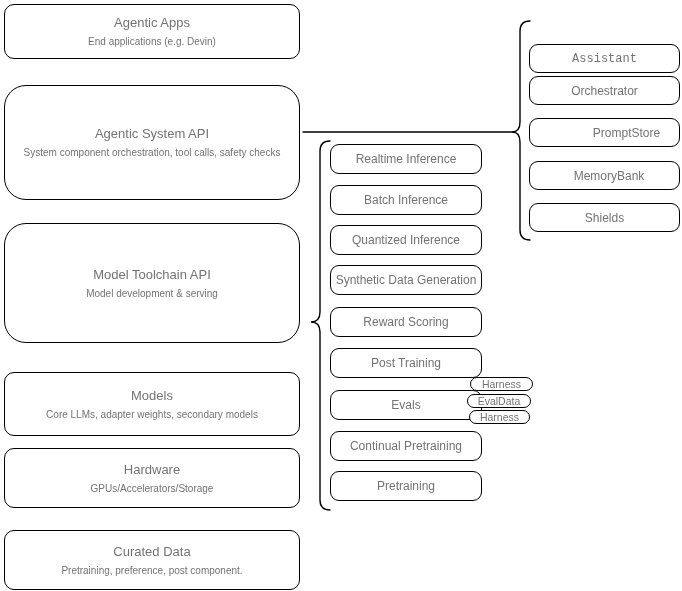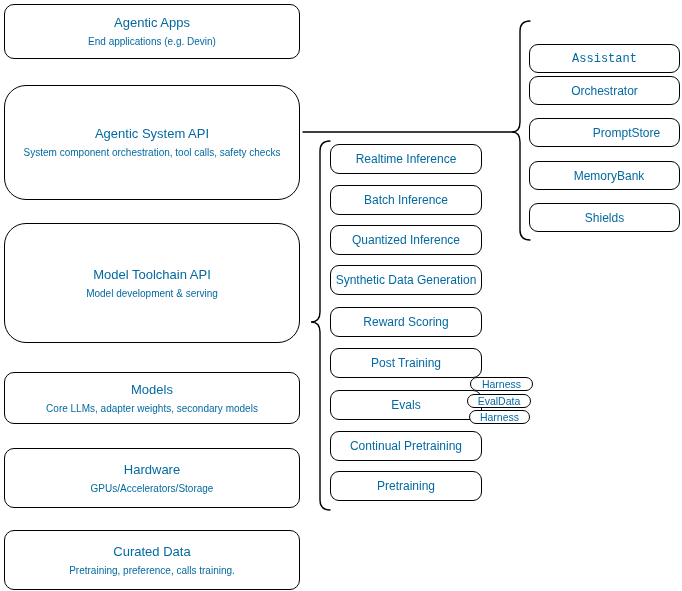--- a/index.html
+++ b/index.html
@@ -1,21 +1,21 @@
 <!DOCTYPE html>
 <html><head>
 <meta charset="utf-8">
 <style>
   html, body { margin: 0; padding: 0; background: #ffffff; }
   .canvas {
     position: relative;
     width: 682px;
     height: 591px;
     background: #ffffff;
-    color: #0369a1;
+    color: #737373;
     font-family: "Liberation Sans", sans-serif;
     overflow: hidden;
   }
   svg.connectors {
     position: absolute;
     left: 0; top: 0;
     width: 682px; height: 591px;
     z-index: 0;
   }
   svg.connectors path {
@@ -90,31 +90,31 @@
     <div class="subtitle">End applications (e.g. Devin)</div>
   </div>
   <div class="node big api" style="top:85px; height:115px;">
     <div class="title">Agentic System API</div>
     <div class="subtitle">System component orchestration, tool calls, safety checks</div>
   </div>
   <div class="node big api" style="top:223px; height:120px;">
     <div class="title">Model Toolchain API</div>
     <div class="subtitle">Model development &amp; serving</div>
   </div>
-  <div class="node big" style="top:372px; height:52px;">
+  <div class="node big" style="top:372px; height:64px;">
     <div class="title">Models</div>
     <div class="subtitle">Core LLMs, adapter weights, secondary models</div>
   </div>
   <div class="node big" style="top:448px; height:60px;">
     <div class="title">Hardware</div>
     <div class="subtitle">GPUs/Accelerators/Storage</div>
   </div>
   <div class="node big" style="top:530px; height:60px;">
     <div class="title">Curated Data</div>
-    <div class="subtitle">Pretraining, preference, calls training.</div>
+    <div class="subtitle">Pretraining, preference, post component.</div>
   </div>
 
   <div class="node mid" style="top:144px;">Realtime Inference</div>
   <div class="node mid" style="top:185px;">Batch Inference</div>
   <div class="node mid" style="top:225px;">Quantized Inference</div>
   <div class="node mid" style="top:265px;">Synthetic Data Generation</div>
   <div class="node mid" style="top:307px;">Reward Scoring</div>
   <div class="node mid" style="top:348px;">Post Training</div>
   <div class="node mid" style="top:390px;">Evals</div>
   <div class="node mid" style="top:431px;">Continual Pretraining</div>

